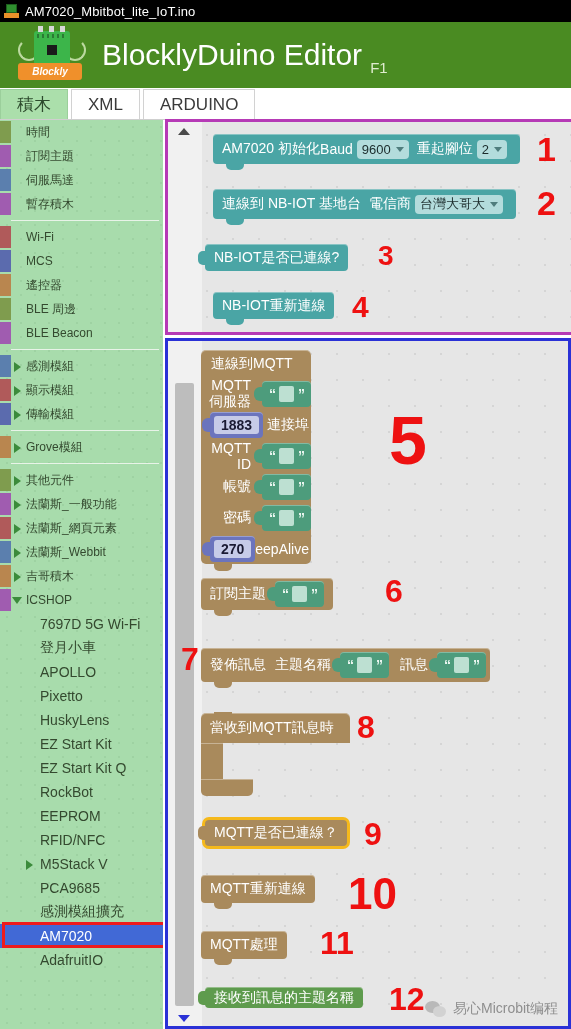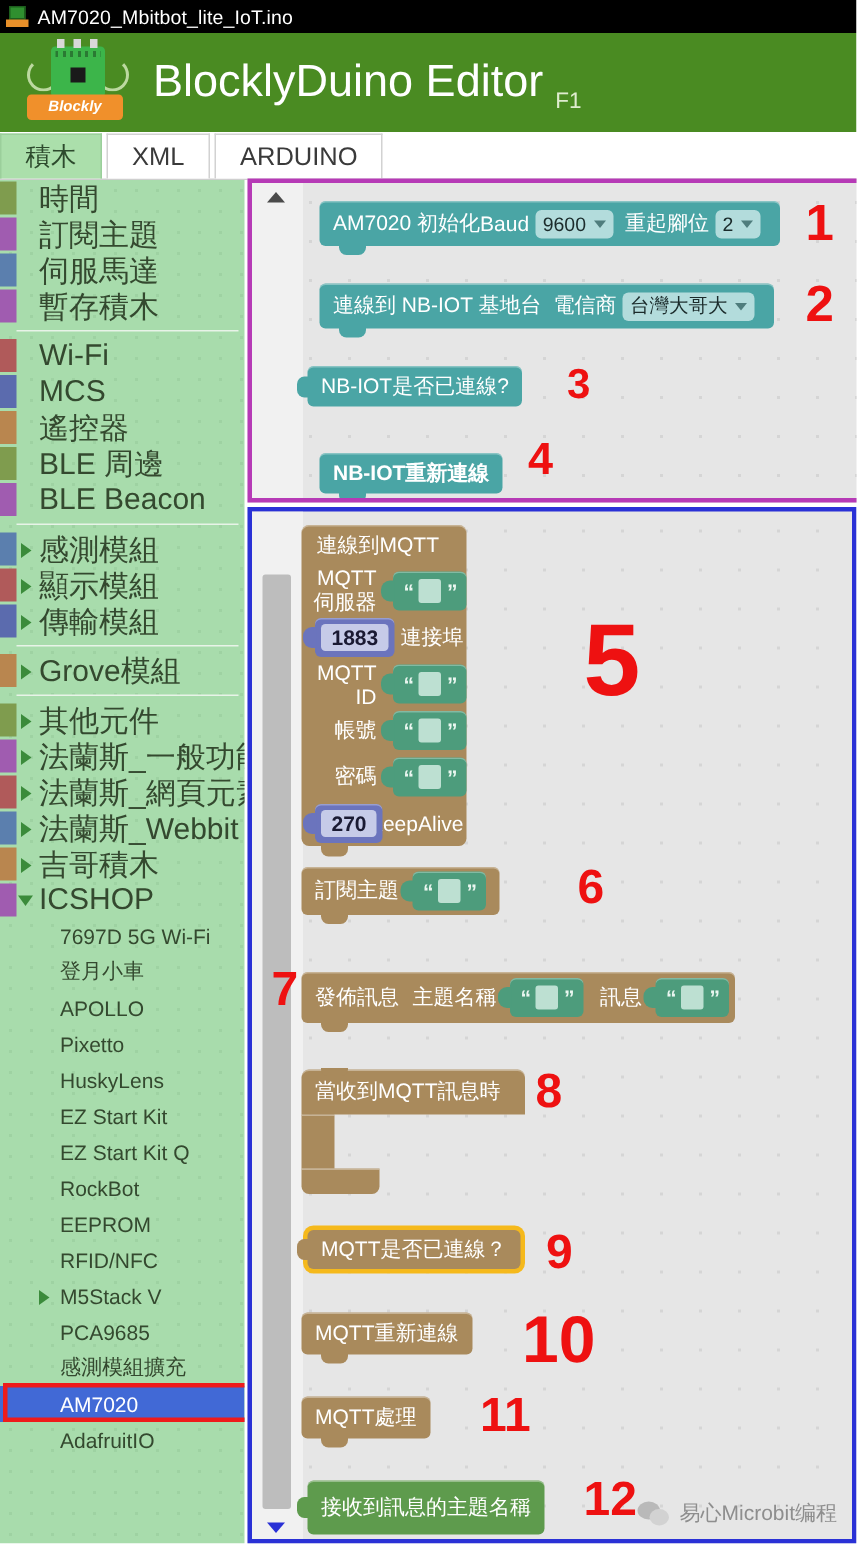--- a/index.html
+++ b/index.html
@@ -46,21 +46,21 @@
     font-size:17px; color:#3a3a3a; background:#fff; border:1px solid #d2d2d2;
     border-bottom:none; margin-right:3px; }
   .tab.active{ background:#abdfab; color:#2d4a2d; border-color:#9bcf9b;}
 
   
   .sidebar{ position:absolute; left:0; top:120px; width:163px; height:909px;
     background:#a8dcac; overflow:hidden;
     background-image:radial-gradient(#9ed2a2 1px, transparent 1px);
     background-size:14px 14px; }
   .tb-item{ position:relative; height:24px; display:flex; align-items:center;
-    padding-left:26px; font-size:20px; color:#34492f; white-space:nowrap; }
+    padding-left:26px; font-size:12px; color:#34492f; white-space:nowrap; }
   .tb-item .swatch{ position:absolute; left:0; top:1px; width:11px; height:22px; }
   .tb-item .tri{ position:absolute; left:14px; top:8px; width:0; height:0;
     border-left:7px solid #3b8b3b; border-top:5px solid transparent; border-bottom:5px solid transparent;}
   .tb-item .tri.down{ border-left:5px solid transparent; border-right:5px solid transparent;
     border-top:7px solid #3b8b3b; left:12px; top:9px;}
   .tb-item.child{ padding-left:40px; font-size:14px; }
   .tb-item.child .tri{ left:26px; }
   .tb-sep{ height:1px; background:#e8f3e8; margin:4px 4px 4px 11px; }
   .tb-item.selected{ background:#4169d6; }
   .tb-item.selected span.lbl{ color:#fff; }
@@ -342,21 +342,21 @@
       </span>
     </div>
     <div class="num" style="left:369px; top:62px; font-size:34px;">2</div>
 
     <div class="blk teal" style="left:37px; top:122px; height:27px;">
       <div class="plugL" style="background:#4aa5a5"></div>
       <span>NB-IOT是否已連線?</span>
     </div>
     <div class="num" style="left:210px; top:118px; font-size:28px;">3</div>
 
-    <div class="blk teal" style="left:45px; top:180px; height:27px;font-weight:bold;">
+    <div class="blk teal" style="left:45px; top:170px; height:27px;">
       <div class="notch-bot" style="background:#4aa5a5"></div>
       <span>NB-IOT重新連線</span>
     </div>
     <div class="num" style="left:184px; top:168px; font-size:30px;">4</div>
   </div>
 
   <div class="panelB">
     <div class="dots"></div>
     <div class="flyoutbg"></div>
     <div class="scrollthumb"></div>
@@ -466,21 +466,21 @@
       <span>MQTT重新連線</span>
     </div>
     <div class="num" style="left:180px; top:528px; font-size:44px;">10</div>
 
     <div class="blk brown" style="left:33px; top:590px; height:28px;">
       <div class="notch-bot" style="background:#a98a5c"></div>
       <span>MQTT處理</span>
     </div>
     <div class="num" style="left:152px; top:584px; font-size:32px;">11</div>
 
-    <div class="blk green" style="left:37px; top:646px; height:36px;">
+    <div class="blk green" style="left:37px; top:646px; height:21px;">
       <div class="plugL" style="background:#5e9b4d"></div>
       <span>接收到訊息的主題名稱</span>
     </div>
     <div class="num" style="left:221px; top:640px; font-size:32px;">12</div>
 
     <div class="watermark">
       <span class="wechat">
         <span class="c1"></span>
           <span class="c2"></span>
       </span>

